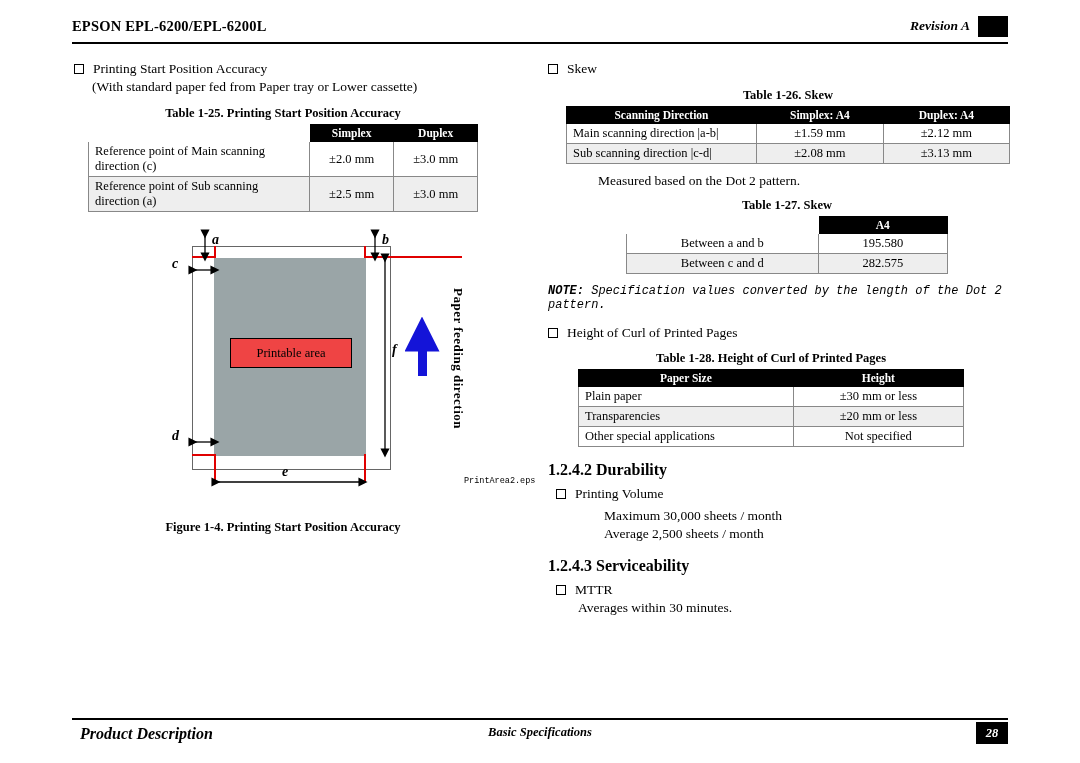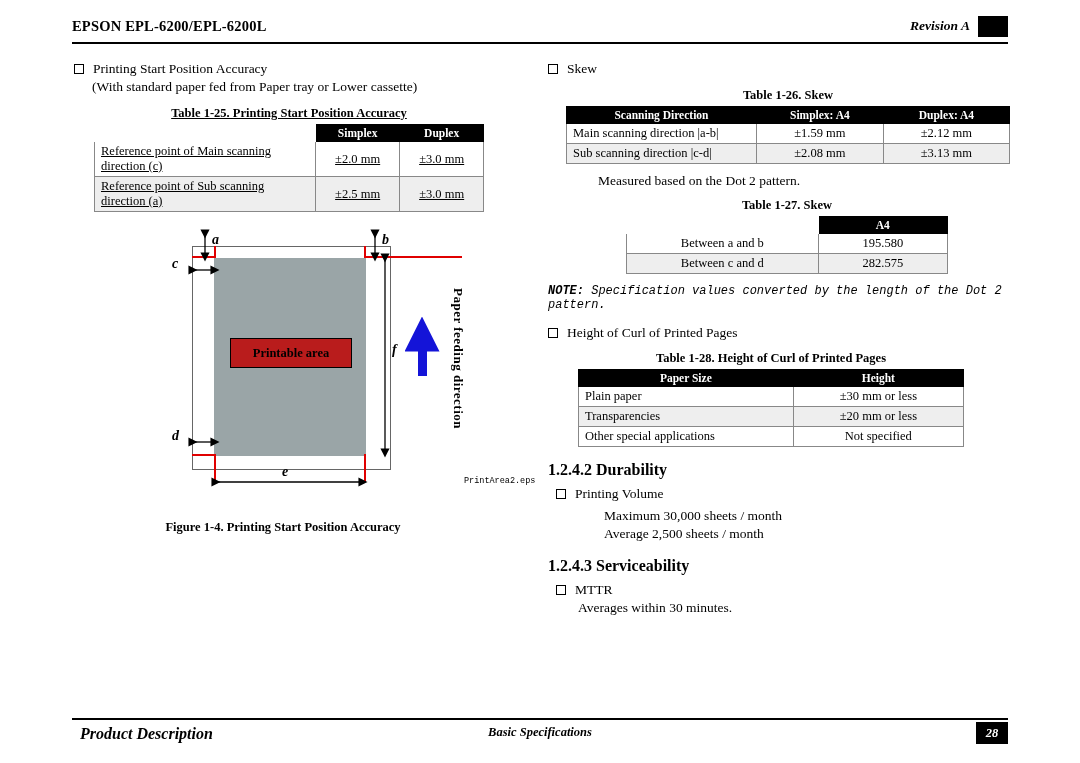--- a/index.html
+++ b/index.html
@@ -183,23 +183,23 @@
     width: 152px;
     height: 198px;
     background: #9aa5a7;
   }
   .printable-label {
     position: absolute;
     left: 156px;
     top: 112px;
     width: 120px;
     height: 28px;
-    background: #b91c1c;
+    background: #ef4444;
     border: 1.5px solid #000;
-    font-weight: bold;
+    font-weight: normal;
     font-size: 12.5px;
     line-height: 28px;
     text-align: center;
   }
   .redline {
     position: absolute;
     background: #e00000;
   }
   .feed-text {
     position: absolute;
@@ -256,21 +256,21 @@
     <div class="header-rev-box"></div>
   </div>
 
   <div class="col-left">
 
     <div class="item-line">
       <span class="bullet"></span><span>Printing Start Position Accuracy</span>
     </div>
     <div class="sub-line" style="margin-left:18px;">(With standard paper fed from Paper tray or Lower cassette)</div>
 
-    <div style="margin-top:10px; margin-left:20px;text-decoration:underline;">
+    <div style="margin-top:10px; margin-left:14px;">
       <div class="tbl-caption" style="width:390px;">Table 1-25.  Printing Start Position Accuracy</div>
       <table class="doc" style="width:390px;">
         <tbody>
             <tr>
           <th style="width:236px; background:#ffffff; border-color:#ffffff;"></th>
           <th style="width:77px;">Simplex</th>
           <th style="width:77px;">Duplex</th>
         </tr>
         <tr>
           <td>Reference point of Main scanning direction (c)</td>

